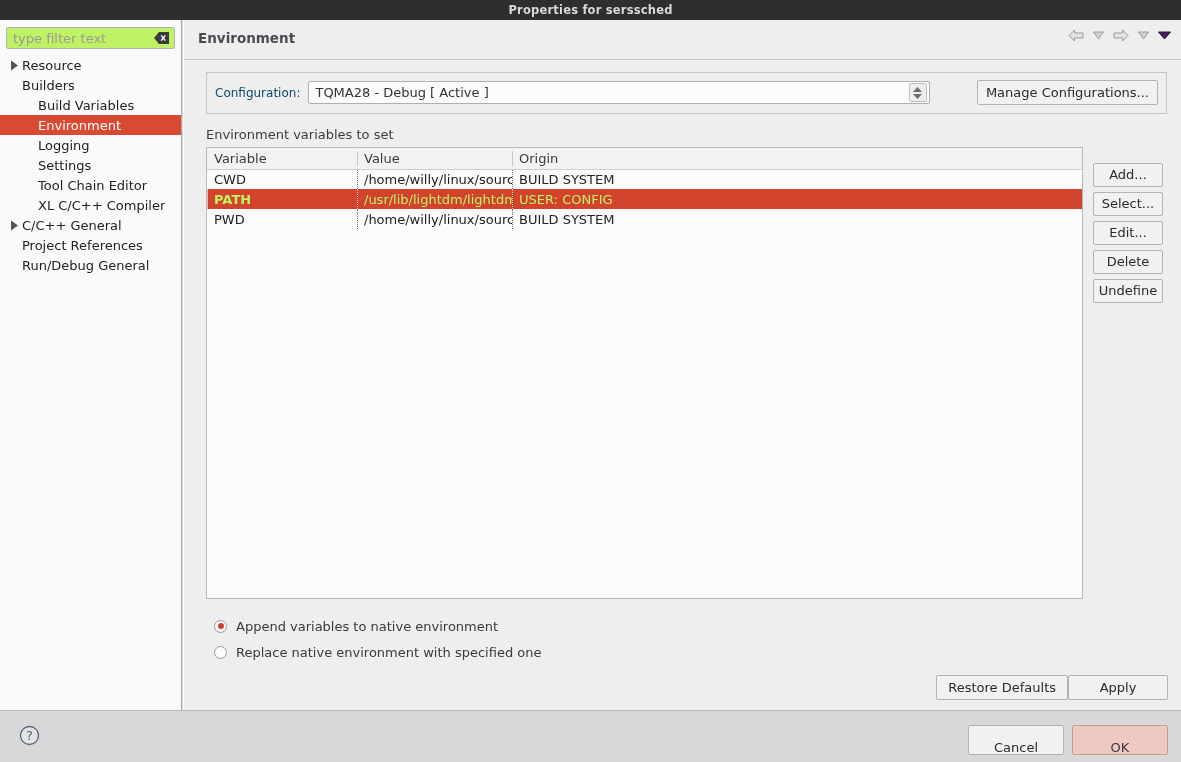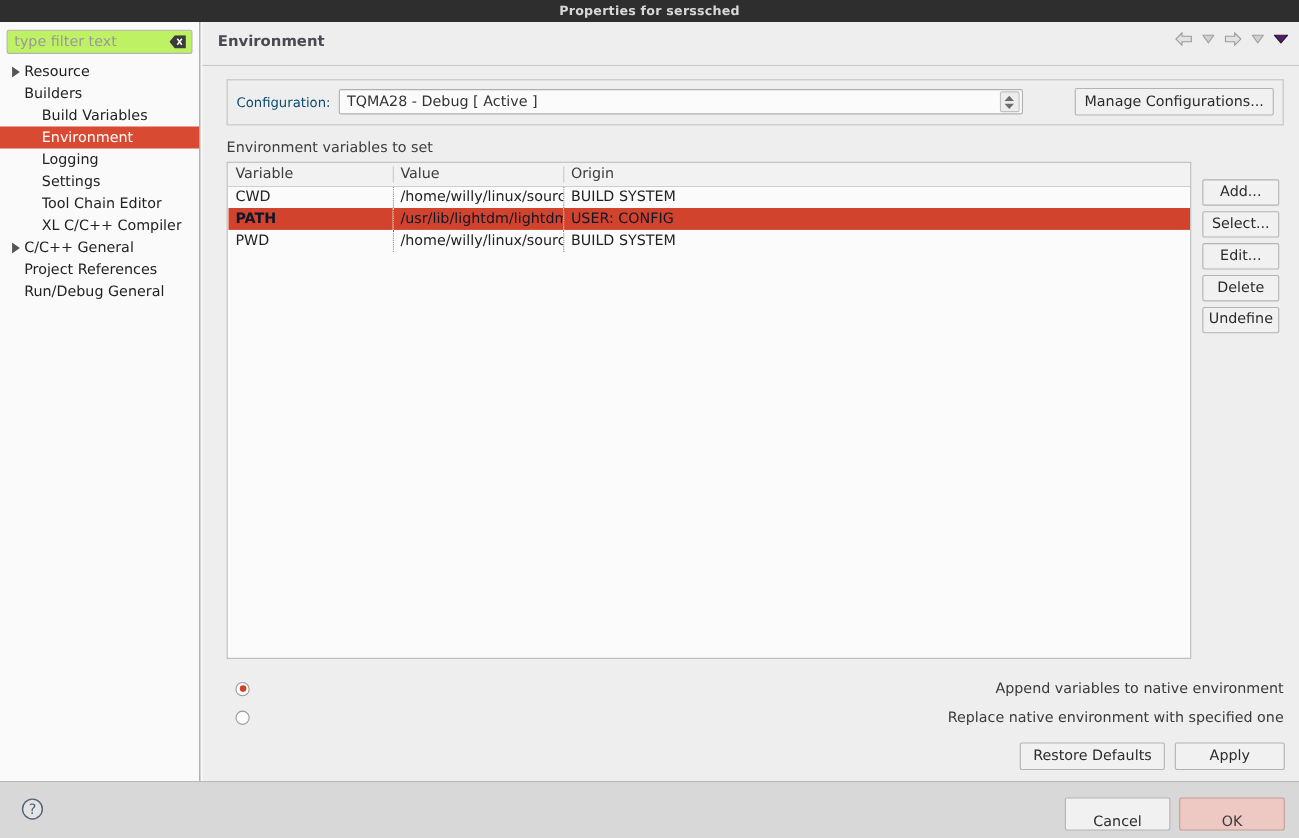--- a/index.html
+++ b/index.html
@@ -234,21 +234,21 @@
     position: relative;
   }
   table.envtable td.sep::before {
     content: "";
     position: absolute;
     left: 0; top: 0; bottom: 0;
     border-left: 1px dotted #6e6e6e;
   }
   tr.row-selected td {
     background: #d1432c;
-    color: #0f172a;
+    color: #bef264;
     margin-left: 44px;
   }
   tr.row-selected td.first { font-weight: bold; }
   tr.row-selected td.sep::before { border-left-color: #f4cdc5; }
   tr.row-selected td:first-child { box-shadow: inset 1px 0 0 #f0b7ab; }
 
   .side-buttons {
     display: flex;
     flex-direction: column;
     gap: 5px;
@@ -259,21 +259,20 @@
 
   
   .radios { margin: 14px 0 0 8px; }
   .radio-row {
     display: flex;
     align-items: center;
     gap: 9px;
     height: 26px;
     font-size: 13px;
     color: #3a3a3a;
-    justify-content: space-between;
   }
   .radio {
     width: 13px; height: 13px;
     border-radius: 50%;
     border: 1px solid #9a9a9a;
     background: #fdfdfd;
     display: inline-flex;
     align-items: center;
     justify-content: center;
     flex: 0 0 13px;
@@ -283,21 +282,20 @@
     border-radius: 50%;
     background: #cf4128;
   }
 
   
   .apply-row {
     position: absolute;
     right: 13px;
     bottom: 10px;
     display: flex;
-    gap: 9px;
   }
   .apply-row .btn { height: 25px; padding: 3px 11px; }
   .btn-apply { width: 100px; }
 
   
   .footer {
     position: absolute;
     left: 0; right: 0; bottom: 0;
     height: 52px;
     background: #d8d8d8;

